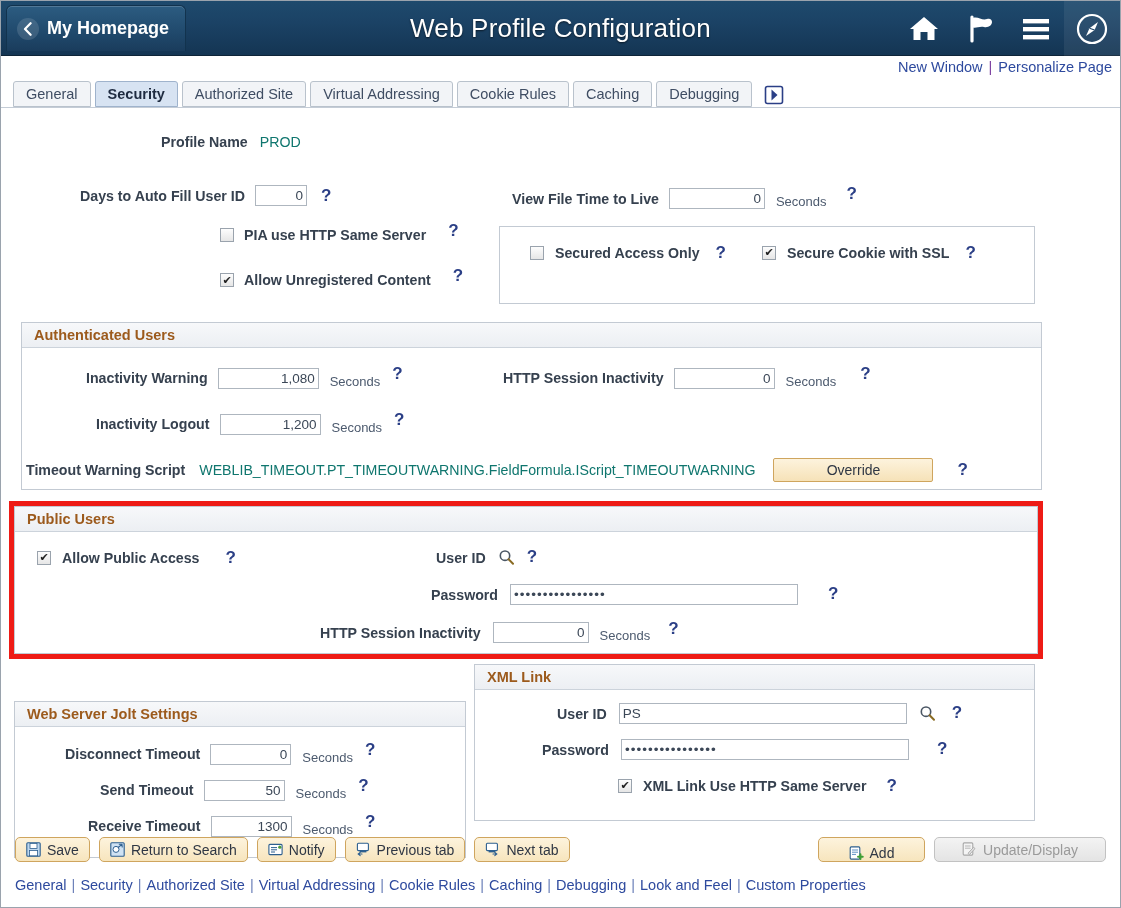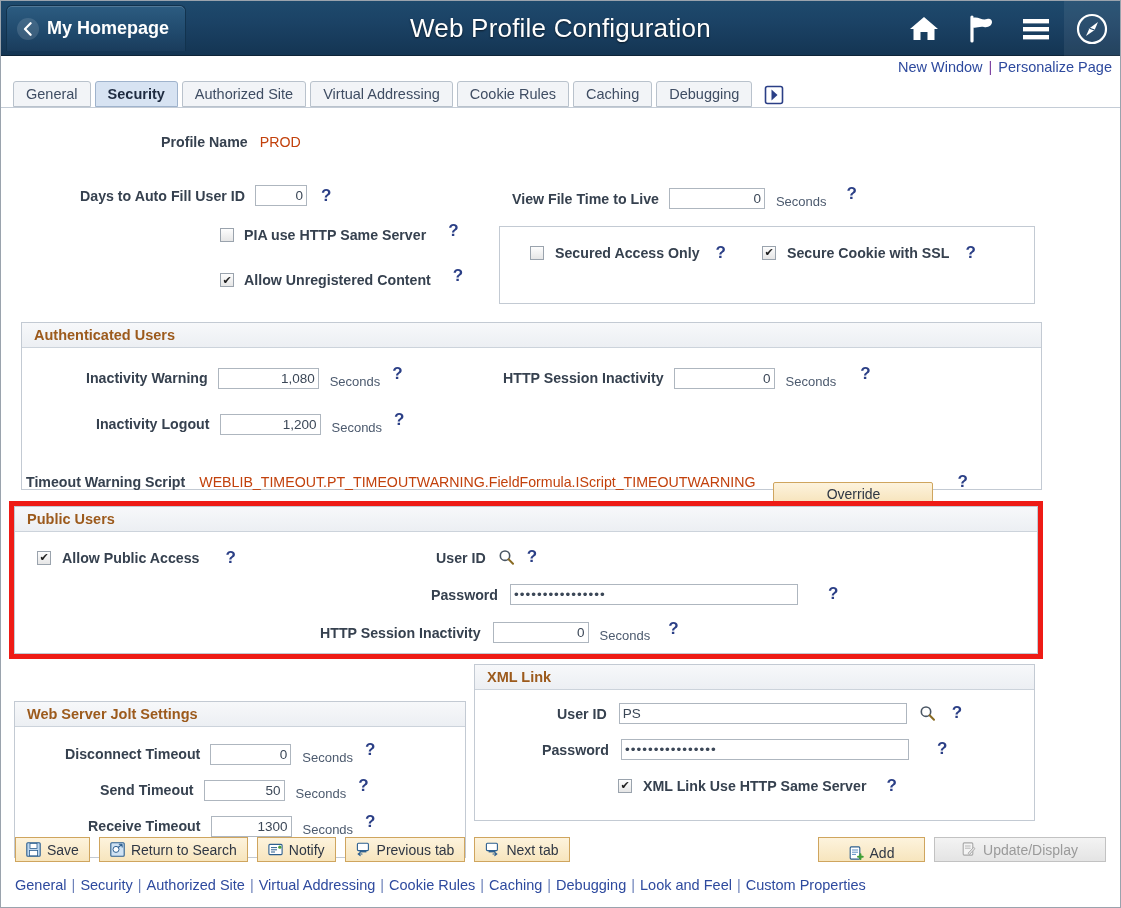--- a/index.html
+++ b/index.html
@@ -102,21 +102,21 @@
     position:absolute; left:0; right:0; top:106px; height:1px;
     background:#c4ccd6;
   }
 
   
   .lbl {
     font-size:14.2px; color:#36414f; font-weight:bold;
     white-space:nowrap;
   }
   .val {
-    font-size:14.2px; color:#c2410c; white-space:nowrap;
+    font-size:14.2px; color:#0f766e; white-space:nowrap;
   }
   .unit { font-size:13px; color:#4c5a6e; }
   .help {
     color:#2b3f86; font-weight:bold; font-size:17px;
     cursor:pointer; line-height:1;
   }
   .inp {
     border:1px solid #aeb6bf;
     background:#ffffff;
     height:21px;
@@ -162,37 +162,36 @@
 
   
   .ovr-btn {
     height:24px; width:160px;
     background:linear-gradient(to bottom,#fdf3dd,#f6e2b8);
     border:1px solid #cfa55e;
     border-radius:2px;
     font-size:14px; color:#2f3744;
     display:flex; align-items:center; justify-content:center;
     cursor:pointer;
-    margin-top:24px;
   }
 
   
   .redbox {
     position:absolute; left:8px; top:500px; width:1034px; height:158px;
     border:5px solid #ee1b15;
     background:#ffffff;
   }
 
   
   .toolbar { position:absolute; left:14px; top:836px; display:flex; gap:9px; }
   .tb-btn {
     height:25px; padding:0 10px;
     display:flex; align-items:center; gap:6px;
     background:linear-gradient(to bottom,#fdf3dd,#f7e5bd);
-    border:1px solid #cfa55e; border-radius:0;
+    border:1px solid #cfa55e; border-radius:5px;
     font-size:14px; color:#2f3744; cursor:pointer; white-space:nowrap;
   }
   .tb-right { position:absolute; right:14px; top:836px; display:flex; gap:9px; }
   .tb-btn.disabled {
     background:linear-gradient(to bottom,#f3f3f3,#e4e4e4);
     border:1px solid #c2c2c2; color:#9a9a9a; cursor:default;
   }
   .tb-ic { display:inline-flex; }
   .tb-ic svg { display:block; }
 

